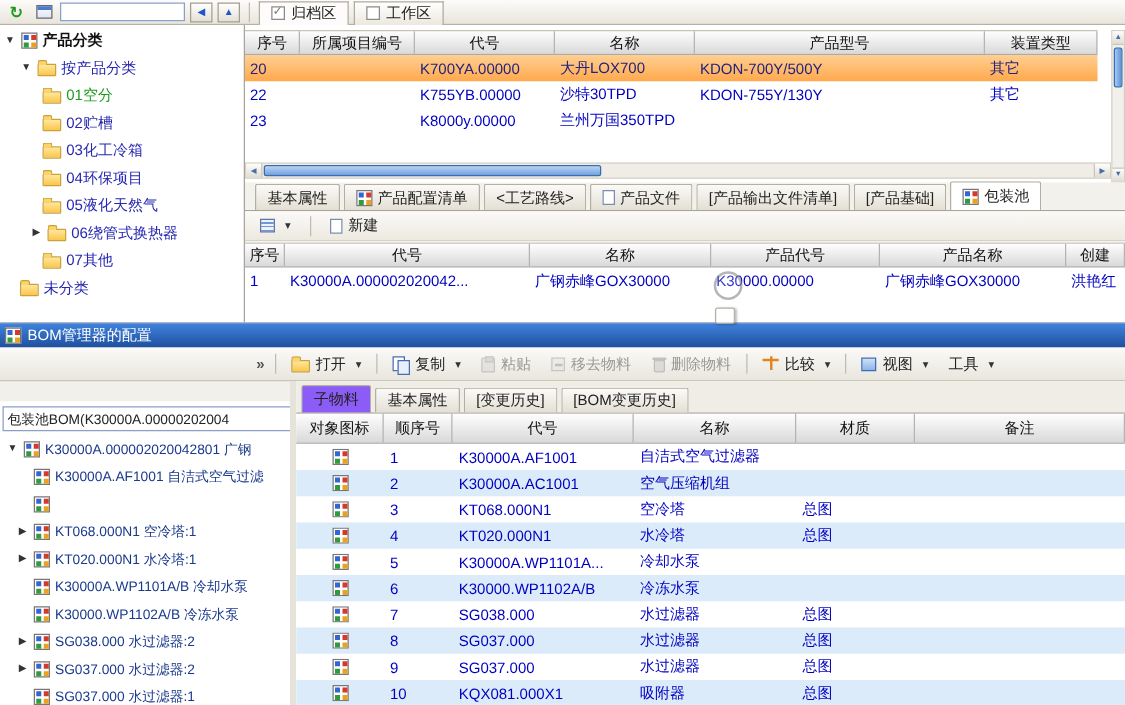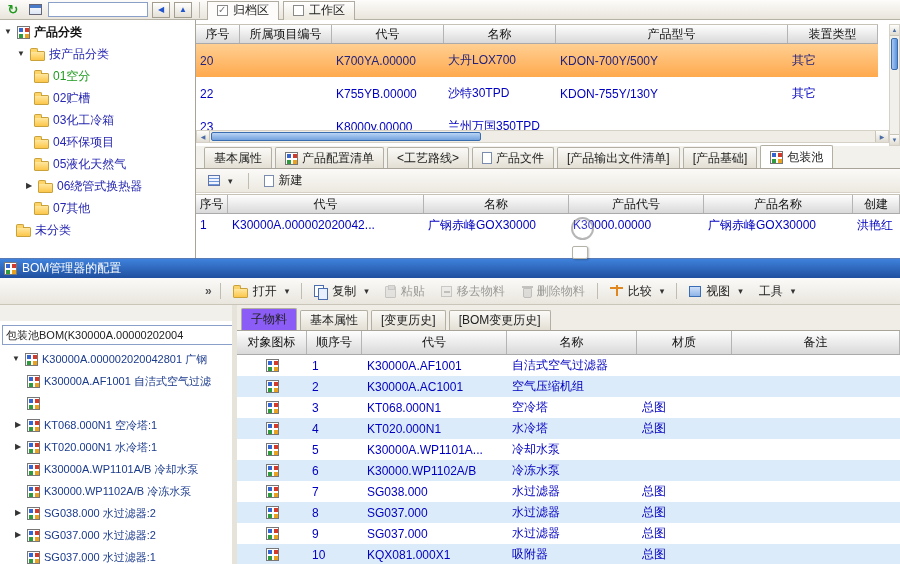--- a/index.html
+++ b/index.html
@@ -56,21 +56,21 @@
   .tr-l1{padding-left:16px}
   .tr-l2{padding-left:34px}
   .tr-l2e{padding-left:24px}
   .t-blue{color:#2626b0}
   .t-green{color:var(--green-text,#1f9a1f)}
 
   
   #right-top{position:absolute;left:196px;top:20px;width:704px;height:238px;background:#fff}
   .gridhead{display:flex;height:20px;background:linear-gradient(#fefefe,#d9d9d9);border-top:1px solid #c6c2b6;border-bottom:1px solid #aaa}
   .hcell{border-right:1px solid #b4b4b4;display:flex;align-items:center;justify-content:center;font-size:12px;color:#111;overflow:hidden;white-space:nowrap}
-  .grow{display:flex;height:33px;align-items:center;color:var(--blue-text,#0000c0)}
+  .grow{display:flex;height:21px;align-items:center;color:var(--blue-text,#0000c0)}
   .gcell{padding:0 4px;overflow:hidden;white-space:nowrap}
   #prod-table{position:absolute;left:0;top:4px;width:682px}
   .c-p0{width:44px}.c-p1{width:92px}.c-p2{width:112px}.c-p3{width:112px}.c-p4{width:232px}.c-p5{width:90px}
   .grow.sel{background:linear-gradient(#ffcf92,var(--sel-orange,#ffa94d));color:#23237e}
   
   #vscroll{position:absolute;right:0;top:4px;width:11px;height:122px;background:#f2f0ea;border:1px solid #d5d1c6}
   .sb-btn{height:11px;display:flex;align-items:center;justify-content:center;font-size:6px;color:#4a6da8;background:linear-gradient(#fdfdfb,#e0dcd2);border-bottom:1px solid #c9c5b9}
   .sb-btn.bottom{position:absolute;bottom:0;left:0;right:0;border-top:1px solid #c9c5b9;border-bottom:none}
   #vthumb{position:absolute;left:1px;top:13px;width:7px;height:32px;background:linear-gradient(to right,#a6c8f5,#5e93d8);border:1px solid #3a6db0;border-radius:2px}
   
@@ -96,21 +96,21 @@
   #bom-toolbar{height:27px;display:flex;align-items:center;gap:2px;padding:0 4px;background:linear-gradient(#fbfaf8,#e9e6de);border-bottom:1px solid #c9c5b9}
   .tbtn{display:flex;align-items:center;gap:5px;padding:3px 6px;border:1px solid transparent;border-radius:2px;font-size:12px;color:#222;white-space:nowrap}
   .tbtn.disabled{color:#9a9a96}
   .tbtn.disabled .ico{opacity:.45;filter:grayscale(1)}
   .ovf{color:#555;font-size:12px;font-weight:bold;padding:0 3px}
 
   #bom-left{position:absolute;left:0;top:62px;width:263px;height:260px;background:#fff;border-right:1px solid #a8a49a;overflow:hidden}
   #bom-combo{margin:4px 2px 3px 2px;height:20px;border:1px solid #8aa0c8;background:#fff;display:flex;align-items:center}
   #bom-combo .txt{flex:1;padding:0 3px;font-size:11px;white-space:nowrap;overflow:hidden}
   #bom-combo .dd{width:16px;height:18px;flex:0 0 16px;background:linear-gradient(#f5f9ff,#cfe0f5);border-left:1px solid #8aa0c8;text-align:center;font-size:8px;line-height:18px;color:#335}
-  .btree-row{height:22px;display:flex;align-items:center;gap:4px;padding-left:11px;font-size:11px;color:var(--navy-text,#1a3a8c);white-space:nowrap;overflow:hidden}
+  .btree-row{height:22px;display:flex;align-items:center;gap:4px;padding-left:5px;font-size:11px;color:var(--navy-text,#1a3a8c);white-space:nowrap;overflow:hidden}
   .btree-row.child{padding-left:13px}
 
   #bom-splitter{position:absolute;left:232px;top:46px;width:5px;height:260px;background:#e6e3da}
 
   #bom-right{position:absolute;left:237px;top:46px;width:663px;height:260px;background:#fff}
   #bom-tabs{height:26px;display:flex;align-items:flex-end;gap:3px;padding-left:4px;background:#efede6;border-bottom:1px solid #a8a49a}
   #bom-tabs .dtab{height:20px}
   #bom-tabs .dtab.active{height:22px;background:#8b5cf6}
   #bom-grid-head{display:flex;height:24px;background:linear-gradient(#fefefe,#d9d9d9);border-bottom:1px solid #aaa}
   #bom-grid-head .hcell{height:100%}

